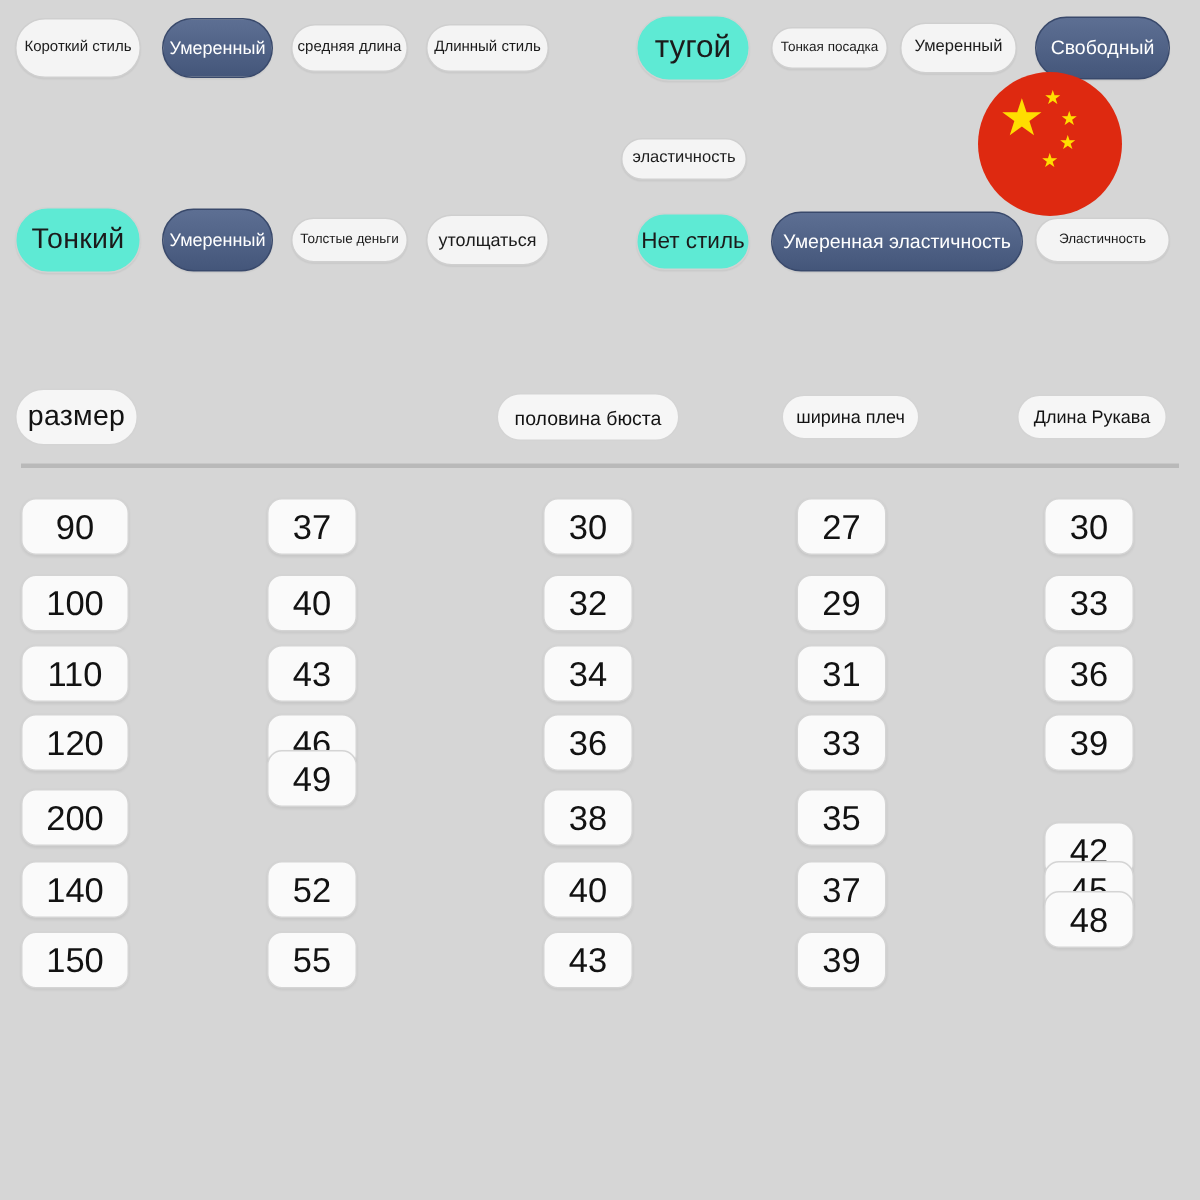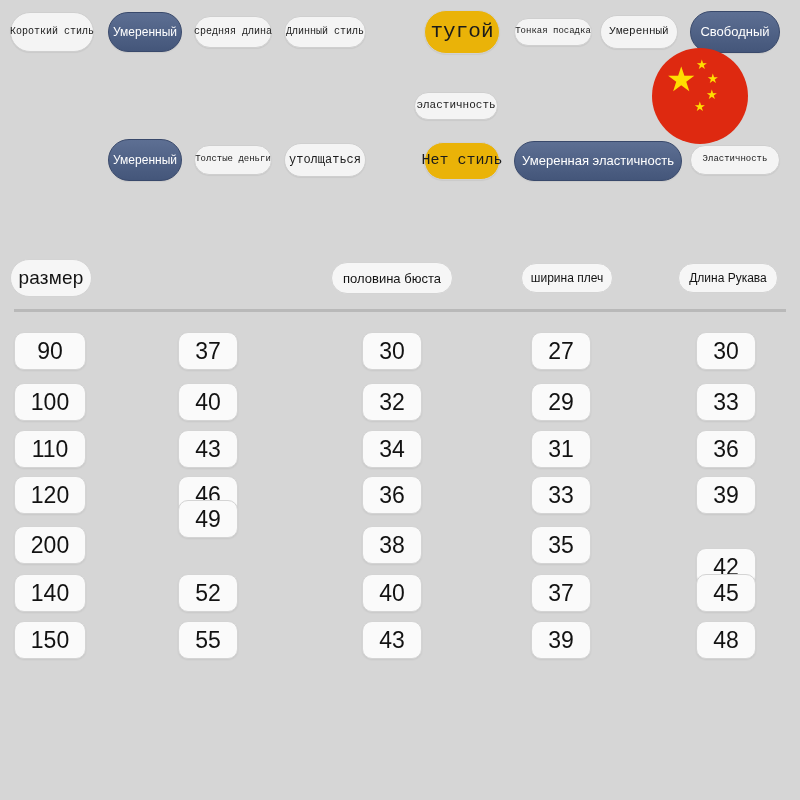--- a/index.html
+++ b/index.html
@@ -38,26 +38,24 @@
   }
   .chip.sel {
     background: #4f6083;
     background: linear-gradient(180deg,#5d6f93 0%, #44567a 100%);
     border: 1px solid #39496b;
     color: #ffffff;
   }
   .chip.plain {
     background: #f4f4f4;
     border: 1px solid #cfcfcf;
-    font-family: Liberation Mono, monospace;
   }
   .chip.white {
-    background: #eab308;
+    background: #5eead4;
     border: 1px solid #d2d2d2;
-    font-family: Liberation Mono, monospace;
   }
 
   
   .t9  { font-size: 9px; }
   .t10 { font-size: 10px; }
   .t11 { font-size: 11px; }
   .t12 { font-size: 12px; }
   .t13 { font-size: 13px; }
   .t15 { font-size: 15px; }
   .t17 { font-size: 17px; }
@@ -146,20 +144,21 @@
     <span class="star s-main">★</span>
     <span class="star s1">★</span>
     <span class="star s2">★</span>
     <span class="star s3">★</span>
     <span class="star s4">★</span>
   </div>
 
 
   <div class="chip plain t11" style="left:414px; top:92px; width:84px; height:28px;">эластичность</div>
 
+  <div class="chip white t19" style="left:10px; top:138px; width:84px; height:44px;">Тонкий</div>
 
   <div class="chip sel t12" style="left:108px; top:139px; width:74px; height:42px;">Умеренный</div>
 
   <div class="chip plain t9" style="left:194px; top:145px; width:78px; height:30px;">Толстые деньги</div>
 
   <div class="chip plain t12" style="left:284px; top:143px; width:82px; height:34px;">утолщаться</div>
 
   <div class="chip white t15" style="left:424px; top:142px; width:76px; height:38px;">Нет стиль</div>
 
   <div class="chip sel t13" style="left:514px; top:141px; width:168px; height:40px;">Умеренная эластичность</div>
@@ -210,15 +209,15 @@
   <div class="cell" style="left:14px; top:574px; width:72px; height:38px;">140</div>
   <div class="cell" style="left:178px; top:574px; width:60px; height:38px;">52</div>
   <div class="cell" style="left:362px; top:574px; width:60px; height:38px;">40</div>
   <div class="cell" style="left:531px; top:574px; width:60px; height:38px;">37</div>
   <div class="cell" style="left:696px; top:574px; width:60px; height:38px;">45</div>
 
   <div class="cell" style="left:14px; top:621px; width:72px; height:38px;">150</div>
   <div class="cell" style="left:178px; top:621px; width:60px; height:38px;">55</div>
   <div class="cell" style="left:362px; top:621px; width:60px; height:38px;">43</div>
   <div class="cell" style="left:531px; top:621px; width:60px; height:38px;">39</div>
-  <div class="cell" style="left:696px; top:621px; width:60px; height:38px;">48</div>
+  <div class="cell" style="left:696px; top:594px; width:60px; height:38px;">48</div>
 
 </div>
 
 </body></html>

